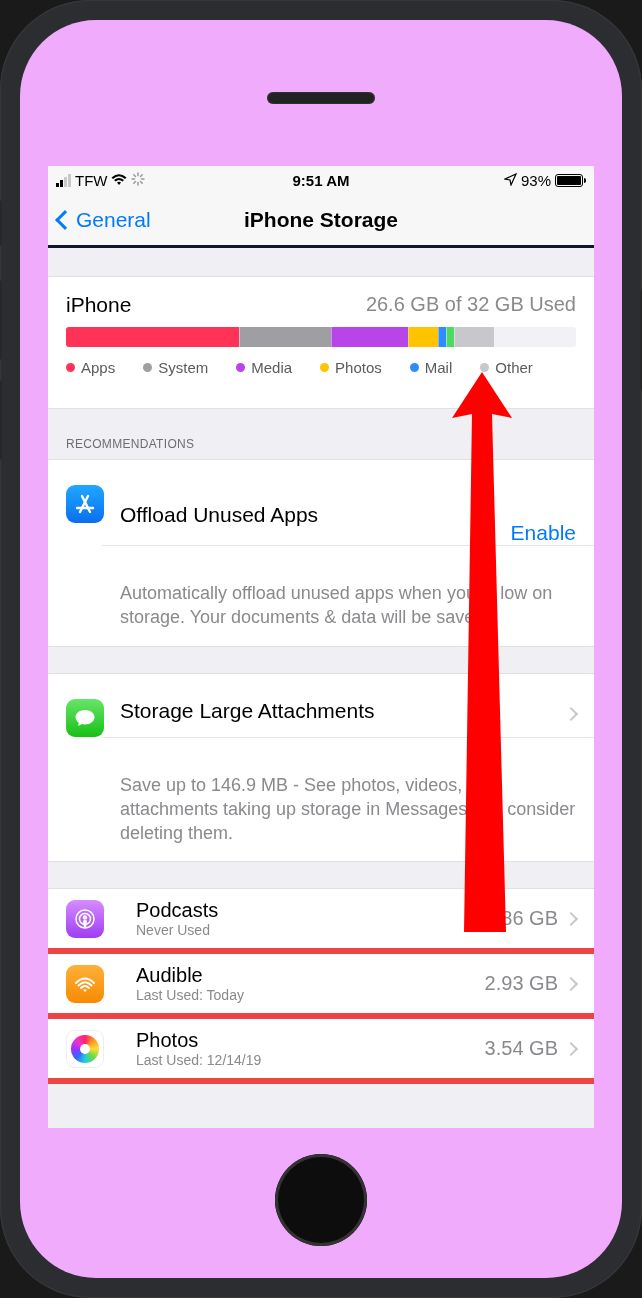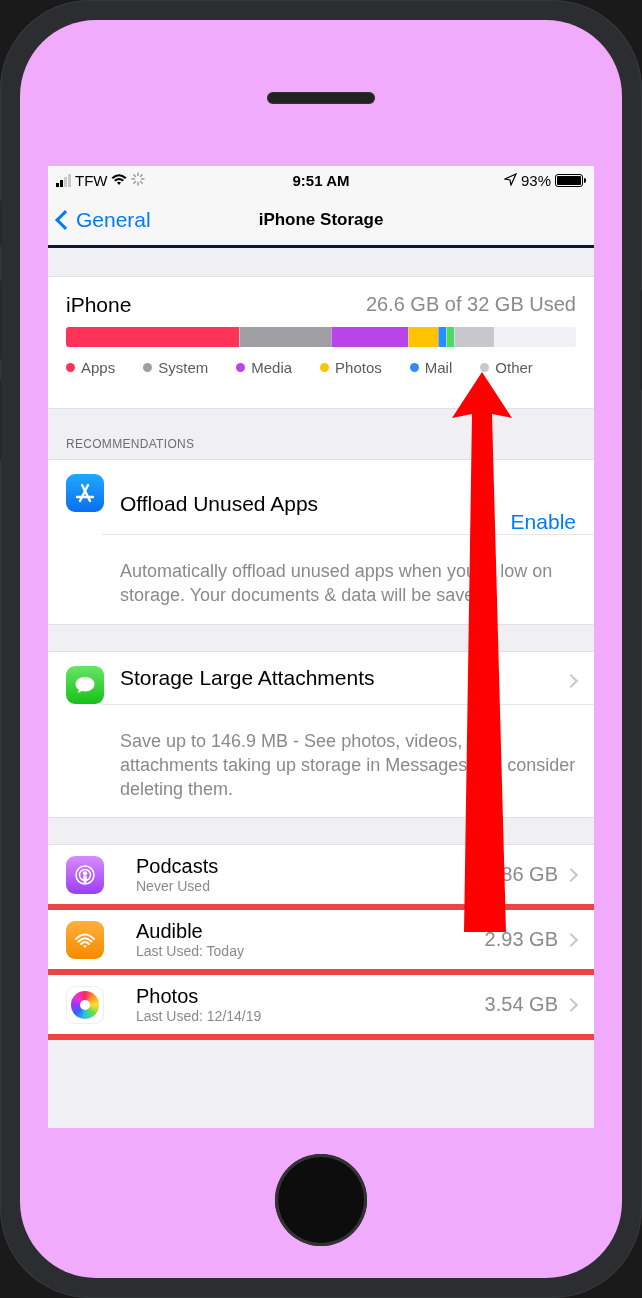--- a/index.html
+++ b/index.html
@@ -104,21 +104,21 @@
   }
   .back-chevron {
     width: 14px; height: 14px;
     border-left: 3px solid #007aff;
     border-bottom: 3px solid #007aff;
     transform: rotate(45deg);
     margin-right: 4px;
   }
   .nav-title {
     position: absolute; left:50%; transform:translateX(-50%);
-    font-weight: 600; font-size: 17px;
+    font-weight: 600; font-size: 21px;
   }
 
   .content { flex:1; overflow-y:auto; background:#efeff4; }
 
   
   .card { background:#fff; border-top:1px solid #e0e0e4; border-bottom:1px solid #e0e0e4; }
   .storage-header { display:flex; justify-content:space-between; padding: 16px 18px 10px; font-size:21px; }
   .storage-header .used { color:#8a8a8e; font-size:20px; }
 
   .bar {
@@ -129,21 +129,21 @@
   .seg { height:100%; }
   .seg + .seg { border-left: 1px solid rgba(255,255,255,0.4); }
 
   .legend { display:flex; gap:28px; padding:0 18px 32px; font-size:15px; color:#5b5b60; flex-wrap:wrap; }
   .leg-item { display:flex; align-items:center; gap:6px; }
   .dot { width:9px; height:9px; border-radius:50%; }
 
   .section-header { padding: 28px 18px 8px; color:#6d6d72; font-size:12px; letter-spacing:0.3px; }
 
   .rec { background:#fff; border-top:1px solid #e0e0e4; border-bottom:1px solid #e0e0e4; margin-bottom: 26px; }
-  .rec-row { display:flex; align-items:flex-start; padding:14px 18px 0; }
+  .rec-row { display:flex; align-items:flex-start; padding:25px 18px 0; }
   .app-icon { width:38px; height:38px; border-radius:9px; flex-shrink:0; margin-right:16px; display:flex; align-items:center; justify-content:center; }
   .appstore-ic { background: linear-gradient(180deg,#1fa8ff,#0b6ef0); }
   .msg-ic { background: linear-gradient(180deg,#67e567,#18c018); }
   .rec-main { flex:1; }
   .rec-title-row { display:flex; align-items:center; justify-content:space-between; }
   .rec-title { font-size:21px; color:#000; }
   .rec-action { font-size:21px; color:#007aff;margin-top:36px; }
   .rec-body { color:#8a8a8e; font-size:18px; line-height:1.35; padding: 10px 0 16px 0; }
   .rec-divider { border-top:1px solid #e5e5ea; margin-left:54px; }
 

